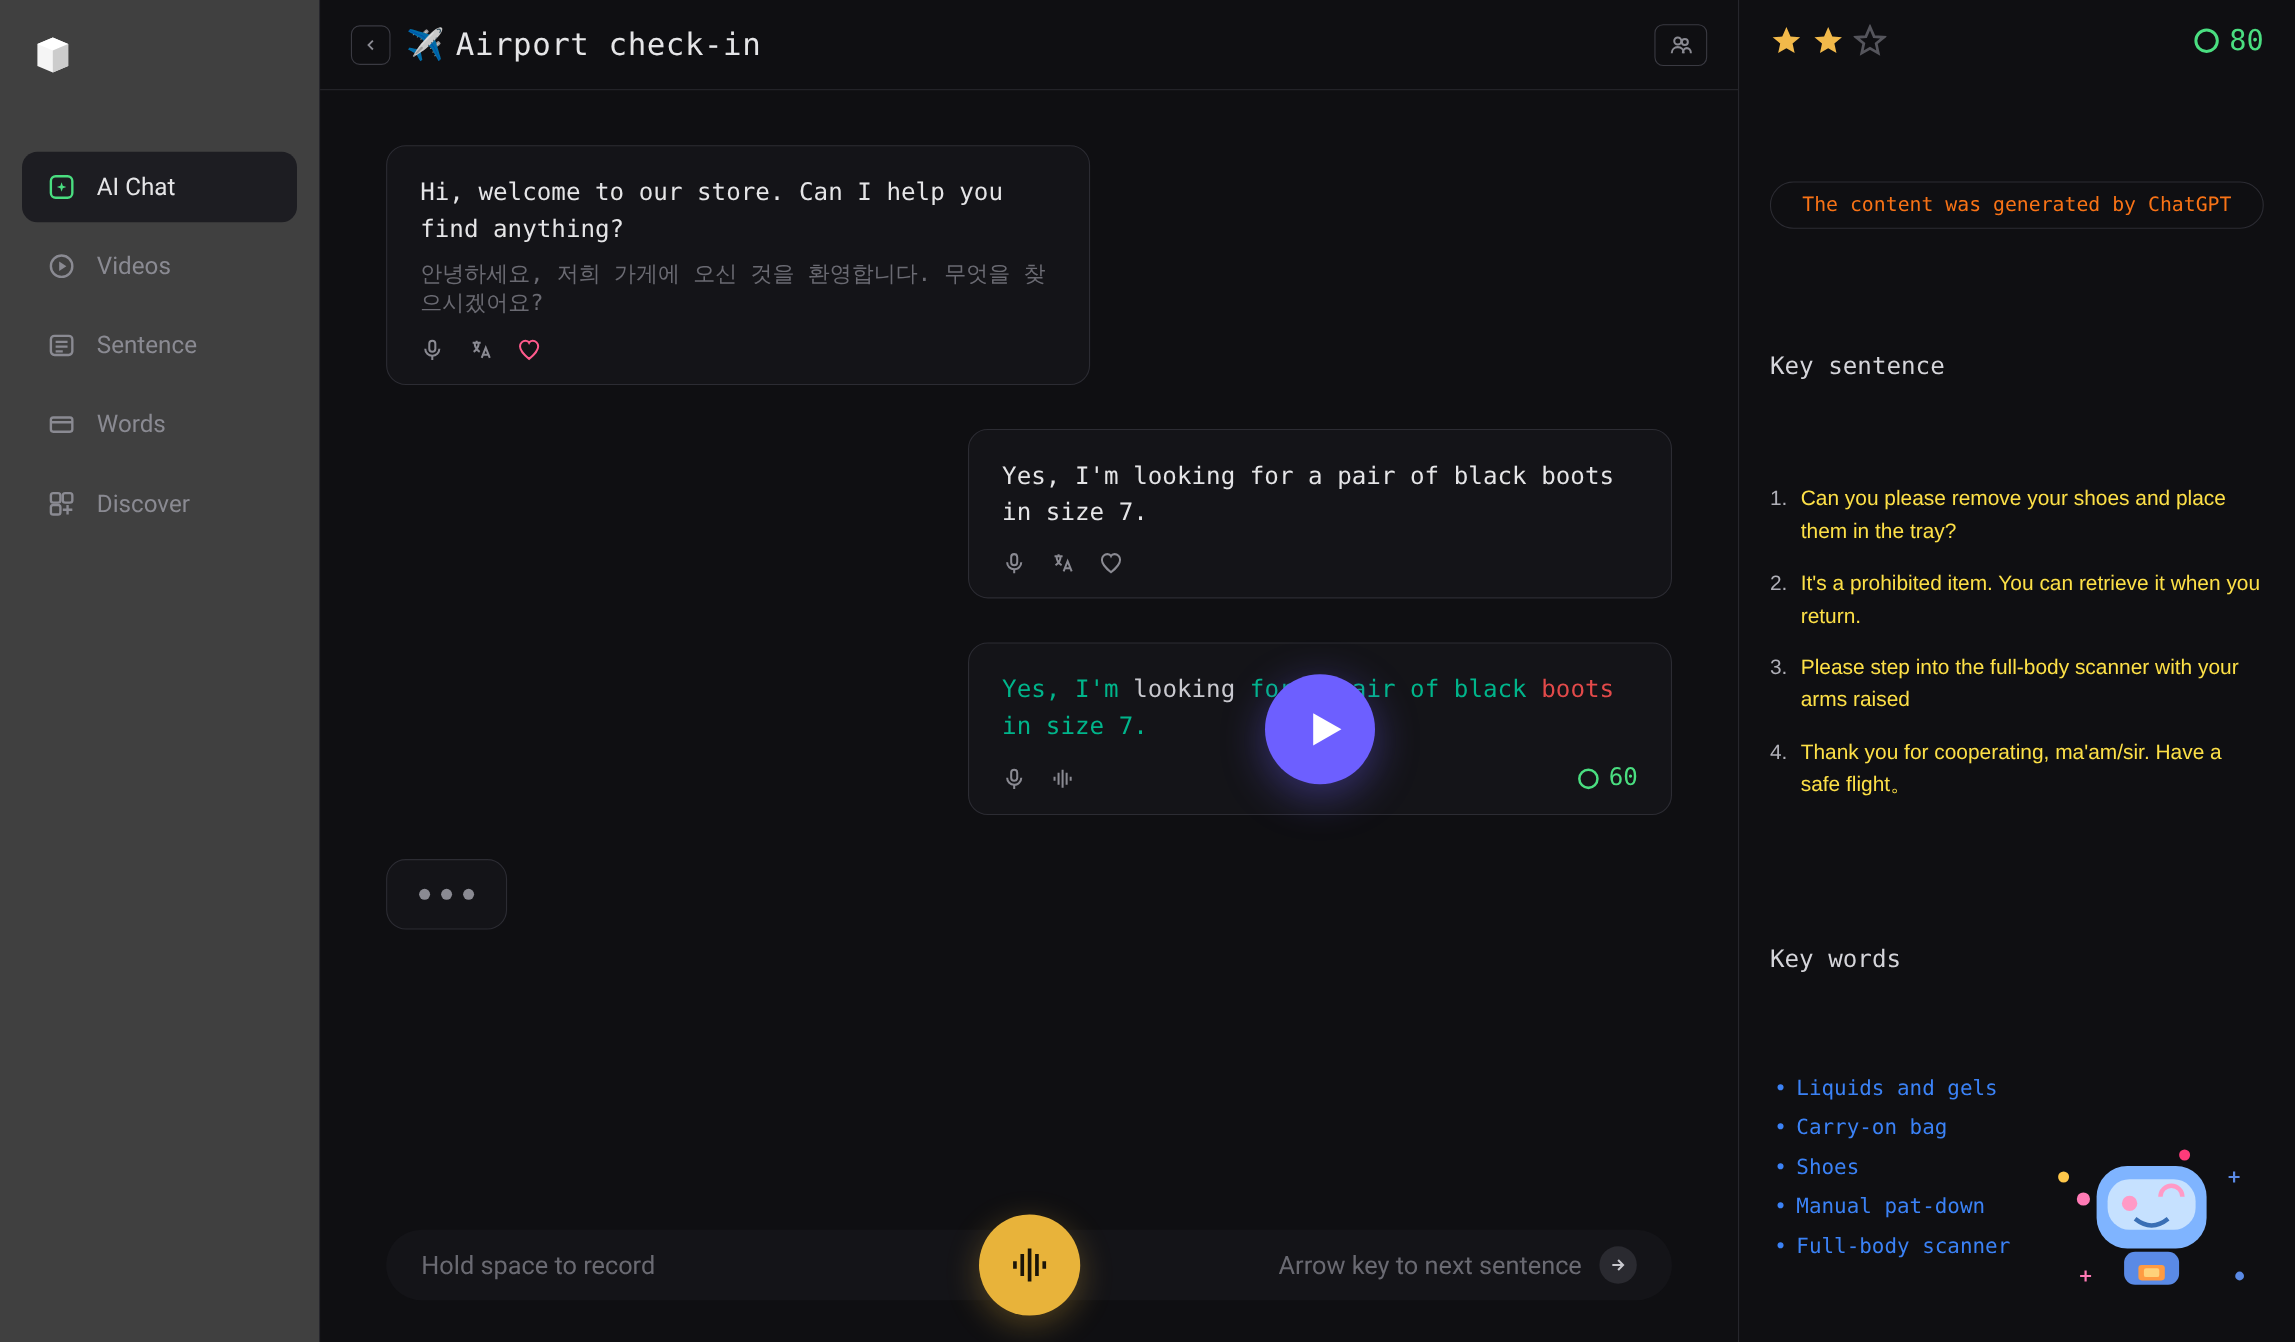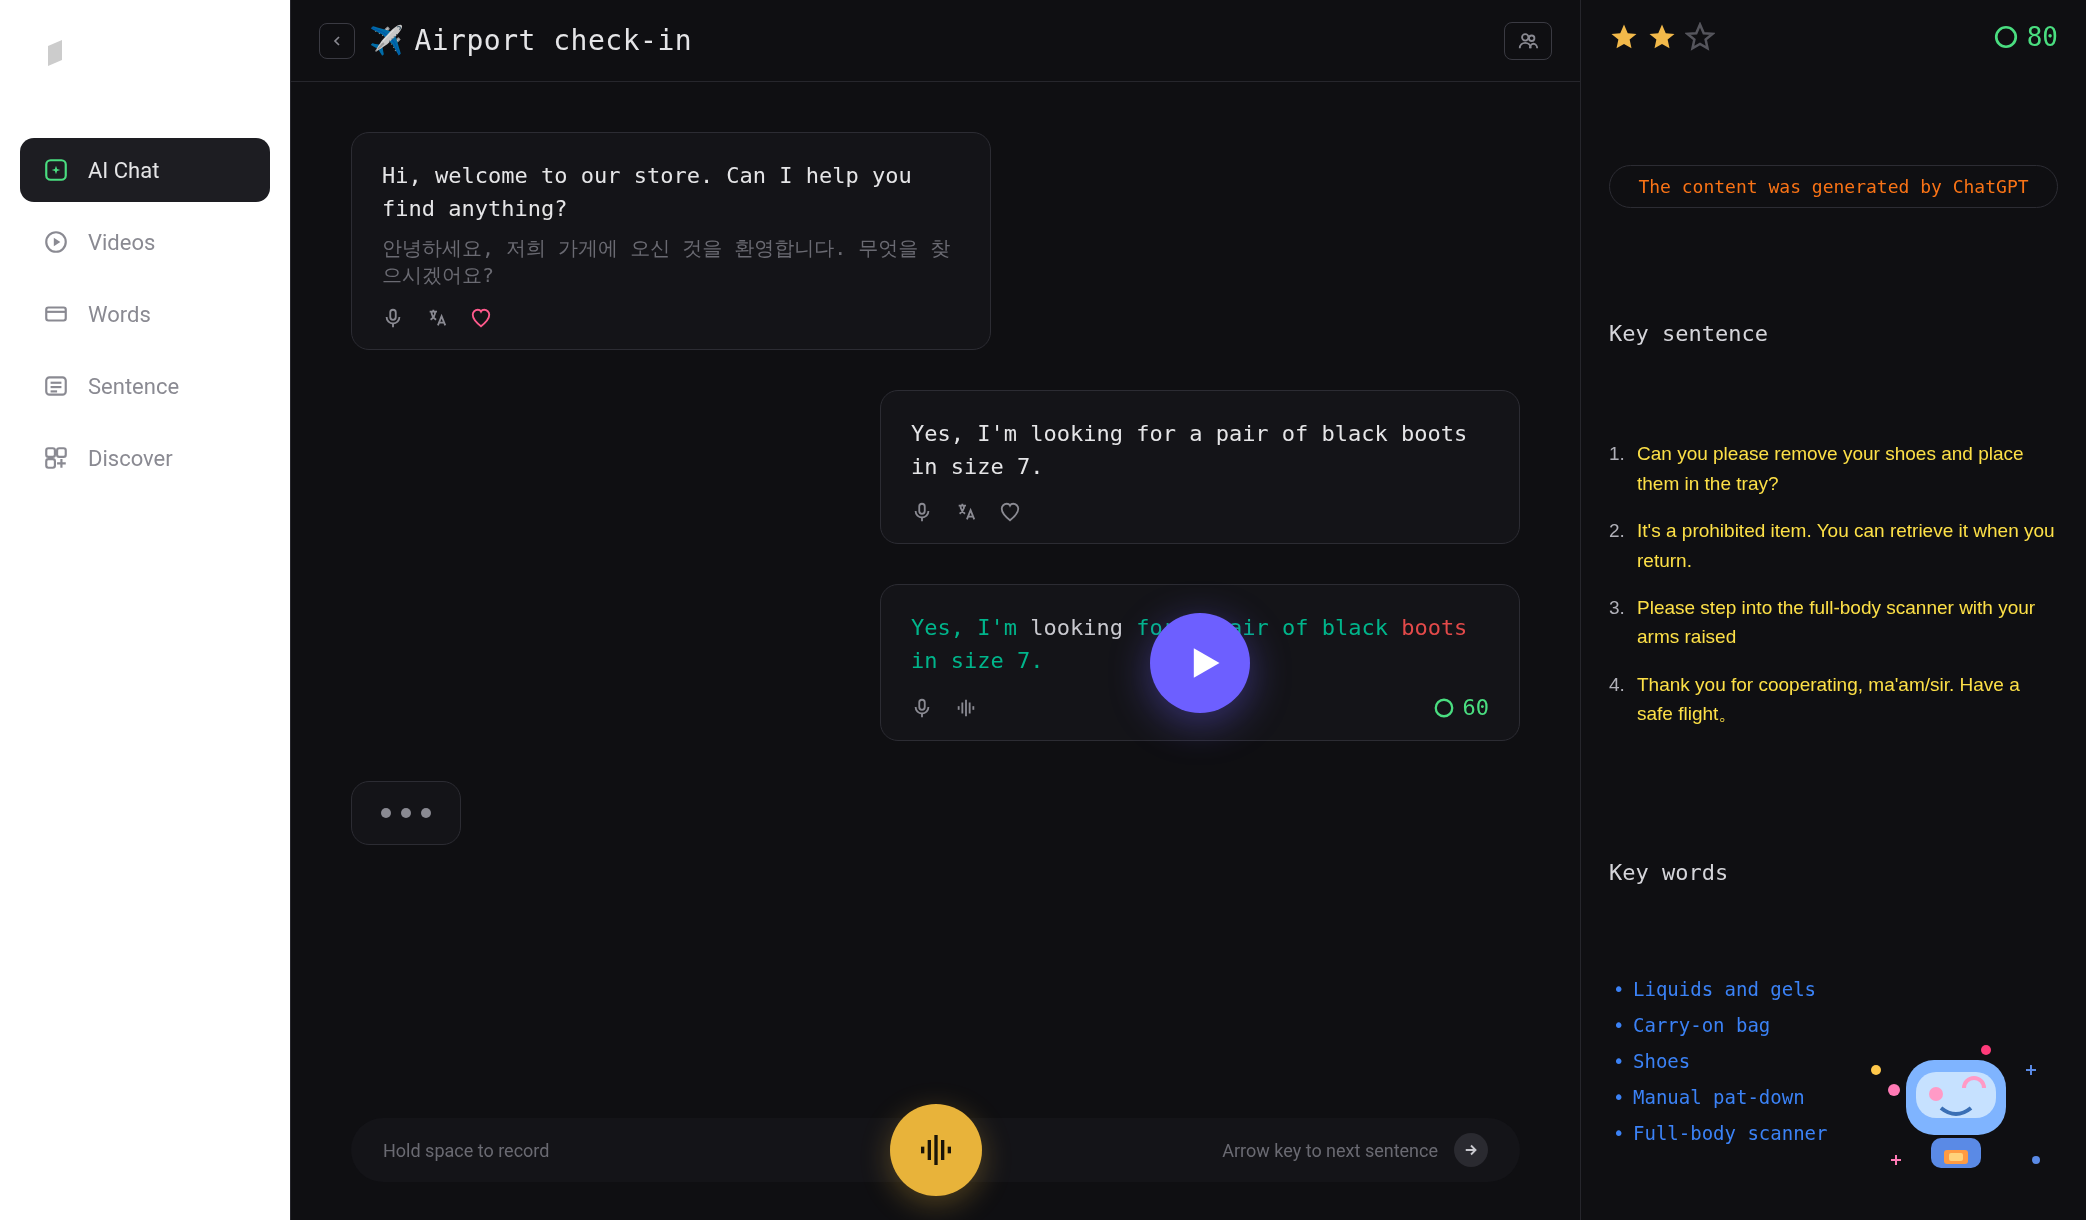--- a/index.html
+++ b/index.html
@@ -7,21 +7,21 @@
       font-family: -apple-system, BlinkMacSystemFont, "Segoe UI", Roboto, sans-serif;
       background: #0f0f12;
       color: #e5e5e7;
       width: 2086px;
       height: 1220px;
       overflow: hidden;
       display: flex;
     }
     .sidebar {
       width: 290px;
-      background: #ffffff;
+      background: #404040;
       padding: 30px 20px;
       display: flex;
       flex-direction: column;
       gap: 28px;
     }
     .logo {
       width: 40px;
       height: 40px;
       margin-left: 8px;
       margin-bottom: 40px;
@@ -170,21 +170,21 @@
       position: absolute;
       left: 60px; right: 60px;
       height: 64px;
       background: #141418;
       border-radius: 999px;
       display: flex;
       align-items: center;
       justify-content: space-between;
       padding: 0 32px;
       color: #6a6a72;
-      font-size: 18px;
+      font-size: 23px;
     }
     .footer-right { display: flex; align-items: center; gap: 16px; }
     .footer-next-btn {
       width: 34px; height: 34px; border-radius: 50%;
       background: #2a2a30;
       display: flex; align-items: center; justify-content: center;
       cursor: pointer;
     }
     .record-btn {
       position: relative;
@@ -306,36 +306,36 @@
         <svg width="26" height="26" viewBox="0 0 24 24" fill="none" stroke="currentColor" stroke-width="2">
             <circle cx="12" cy="12" r="9"></circle>
             <path d="M10 8 L16 12 L10 16 Z" fill="currentColor" stroke="none"></path>
           </svg>
       </span>
       <span>Videos</span>
     </div>
     <div class="nav-item">
       <span class="nav-icon">
         <svg width="26" height="26" viewBox="0 0 24 24" fill="none" stroke="currentColor" stroke-width="2">
-            <rect x="3" y="6" width="18" height="12" rx="2"></rect>
-            <line x1="3" y1="10" x2="21" y2="10"></line>
-          </svg>
-      </span>
-      <span>Words</span>
-    </div>
-    <div class="nav-item">
-      <span class="nav-icon">
-        <svg width="26" height="26" viewBox="0 0 24 24" fill="none" stroke="currentColor" stroke-width="2">
             <rect x="3" y="4" width="18" height="16" rx="3"></rect>
             <line x1="7" y1="9" x2="17" y2="9"></line>
             <line x1="7" y1="13" x2="17" y2="13"></line>
             <line x1="7" y1="17" x2="13" y2="17"></line>
           </svg>
       </span>
       <span>Sentence</span>
+    </div>
+    <div class="nav-item">
+      <span class="nav-icon">
+        <svg width="26" height="26" viewBox="0 0 24 24" fill="none" stroke="currentColor" stroke-width="2">
+            <rect x="3" y="6" width="18" height="12" rx="2"></rect>
+            <line x1="3" y1="10" x2="21" y2="10"></line>
+          </svg>
+      </span>
+      <span>Words</span>
     </div>
     <div class="nav-item">
       <span class="nav-icon">
         <svg width="26" height="26" viewBox="0 0 24 24" fill="none" stroke="currentColor" stroke-width="2">
             <rect x="3" y="3" width="8" height="8" rx="2"></rect>
             <rect x="13" y="3" width="8" height="8" rx="2"></rect>
             <rect x="3" y="13" width="8" height="8" rx="2"></rect>
             <path d="M17 13 L17 21 M13 17 L21 17"></path>
           </svg>
       </span>

